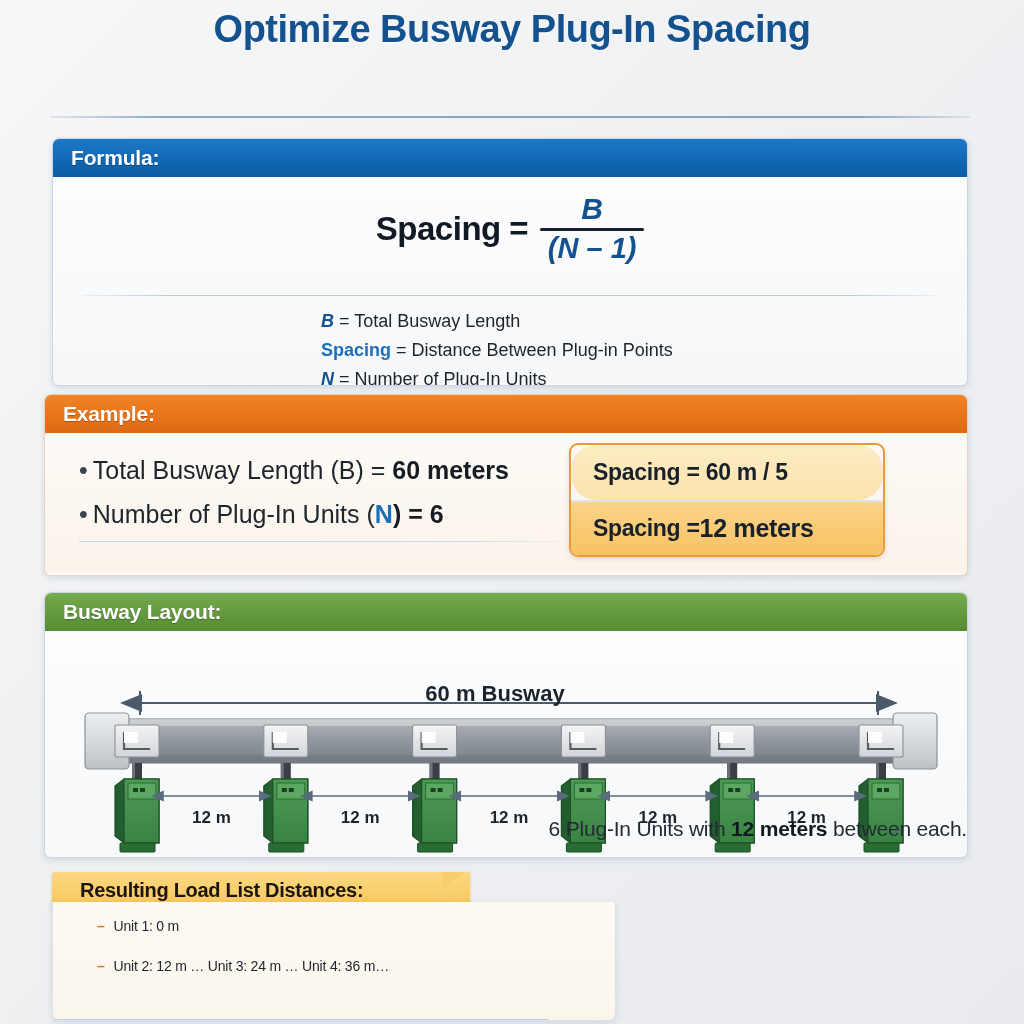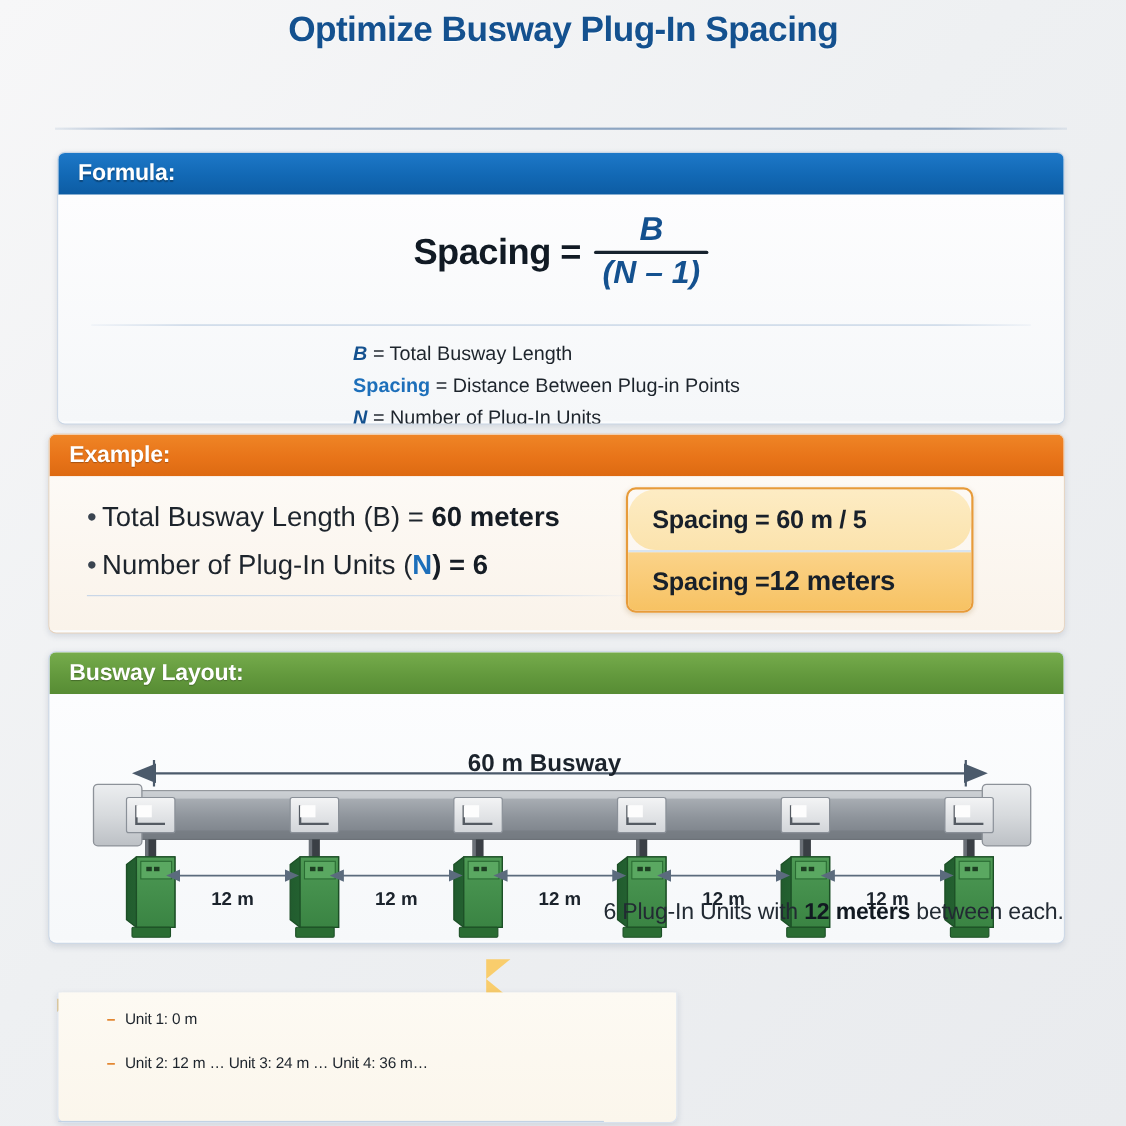--- a/index.html
+++ b/index.html
@@ -7,21 +7,21 @@
     width:1024px;height:1024px;overflow:hidden;
     font-family:"Liberation Sans", sans-serif;
     background:linear-gradient(135deg,#f7f7f8 0%,#eef0f2 45%,#e9ebee 100%);
     position:relative;
   }
   .page{position:absolute;inset:0;}
 
   
   .title-wrap{position:absolute;left:0;right:0;top:8px;text-align:center;}
   .title{
-    font-size:32px;font-weight:bold;color:#14518f;letter-spacing:-0.5px;
+    font-size:38px;font-weight:bold;color:#14518f;letter-spacing:-0.5px;
     line-height:1.15;white-space:nowrap;
     text-shadow:0 1px 1px rgba(255,255,255,.9);
   }
   .subtitle{
     font-size:27px;font-weight:bold;color:#1b5fa4;letter-spacing:-0.4px;
     line-height:1.2;margin-top:4px;white-space:nowrap;
     text-shadow:0 1px 1px rgba(255,255,255,.9);
   }
   .hrule{
     position:absolute;left:50px;right:54px;top:116px;height:2px;
@@ -337,20 +337,23 @@
             <text x="761.6" y="192" text-anchor="middle" font-family="Liberation Sans, sans-serif" font-size="17" font-weight="bold" fill="#1b232c">12 m</text>
           </g>
       </svg>
 
       <div class="caption">
         <span>6 Plug-In Units with </span><b>12 meters</b><span> between each.</span>
       </div>
     </div>
   </div>
 
+  <div class="ribbon">
+    <span>Resulting Load List Distances:</span>
+  </div>
   <div class="ribbon-notch"></div>
   <div class="ribbon-fold"></div>
 
   <div id="result-card">
     <div class="unit-line" id="unit-line-1">
       <span class="dash">–</span><span>Unit 1: 0 m</span>
     </div>
     <div class="unit-line" id="unit-line-2">
       <span class="dash">–</span><span>Unit 2: 12 m   … Unit 3: 24 m   … Unit 4: 36 m…</span>
     </div>

